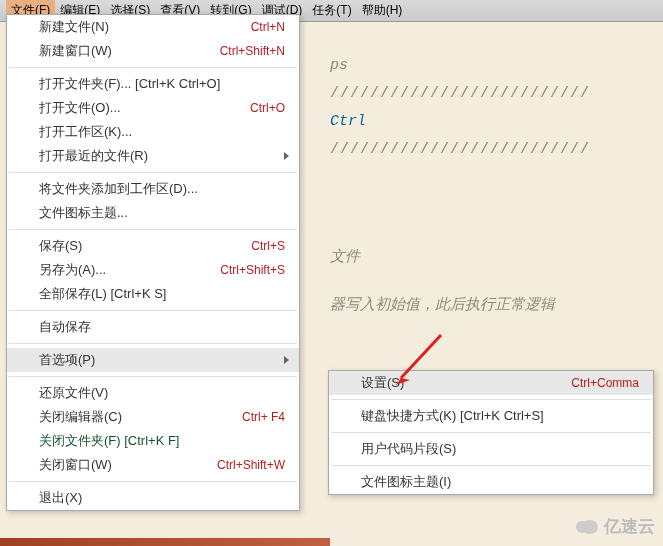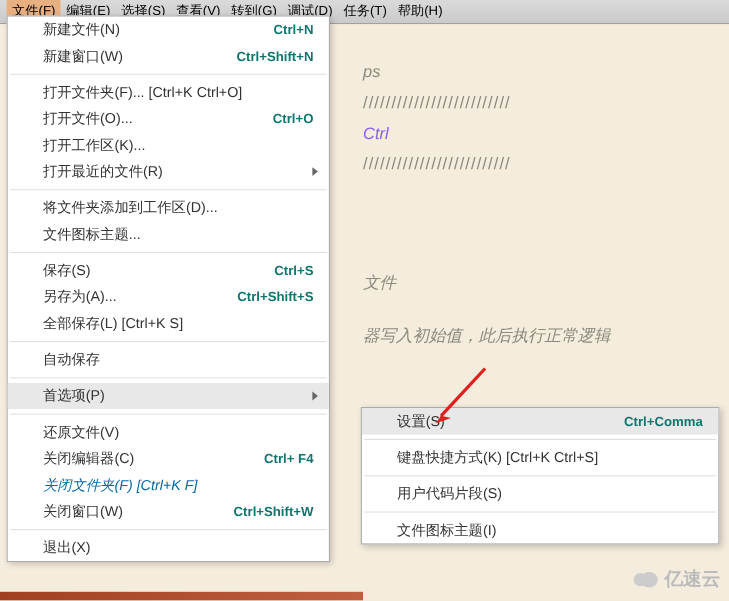--- a/index.html
+++ b/index.html
@@ -3,28 +3,28 @@
 <meta charset="utf-8">
 <style>
 * { margin: 0; padding: 0; box-sizing: border-box; font-family: "Microsoft YaHei", sans-serif; }
 body { width: 663px; height: 546px; background: #f0e8d8; overflow: hidden; position: relative; }
 
 .menubar { background: linear-gradient(#dadada, #cacaca); border-bottom: 1px solid #999; height: 22px; display: flex; align-items: center; padding: 7px 6px; font-size: 12px; }
 .menubar-item { padding: 2px 5px; cursor: default; }
 .menubar-item.active { background: #e8b080; }
 
 .code-bg { position: absolute; top: 22px; left: 0; right: 0; bottom: 0; background: #f4ecdc; padding: 30px 20px; font-family: Consolas, monospace; font-style: italic; color: #8a8a7a; font-size: 15px; line-height: 28px; }
-.code-line { white-space: nowrap; }
-.kw { color: #8b5cf6; }
+.code-line { white-space: nowrap; font-family: Liberation Mono, monospace; }
+.kw { color: #0369a1; }
 
 .dropdown { position: absolute; top: 14px; left: 6px; width: 294px; background: #fff; border: 1px solid #aaa; box-shadow: 2px 2px 6px rgba(0,0,0,0.2); font-size: 13px; color: #333; }
 .menu-item { display: flex; justify-content: space-between; align-items: center; padding: 4px 14px 4px 32px; height: 24px; cursor: default; position: relative; }
 .menu-item.highlighted { background: #e8e8e8; }
-.menu-item.disabled { color: #0369a1; font-style: italic; }
-.shortcut { color: #0f766e; font-size: 12px; font-weight: bold; }
+.menu-item.disabled { color: #14532d; }
+.shortcut { color: #b91c1c; font-size: 12px; }
 .separator { height: 1px; background: #e0e0e0; margin: 4px 2px; }
 .arrow-right { width: 0; height: 0; border-top: 4px solid transparent; border-bottom: 4px solid transparent; border-left: 5px solid #666; position: absolute; right: 10px; }
 
 .submenu { position: absolute; top: 370px; left: 328px; width: 326px; background: #fff; border: 1px solid #aaa; box-shadow: 2px 2px 6px rgba(0,0,0,0.2); font-size: 13px; color: #333; }
 
 .red-arrow { position: absolute; top: 330px; left: 386px; pointer-events: none; }
 
 .watermark { position: absolute; bottom: 8px; right: 8px; display: flex; align-items: center; gap: 4px; color: #bbb; font-size: 17px; font-weight: bold; }
 .wm-icon { width: 24px; height: 16px; position: relative; }
 .wm-icon::before, .wm-icon::after { content: ""; position: absolute; background: #ccc; border-radius: 50%; }

